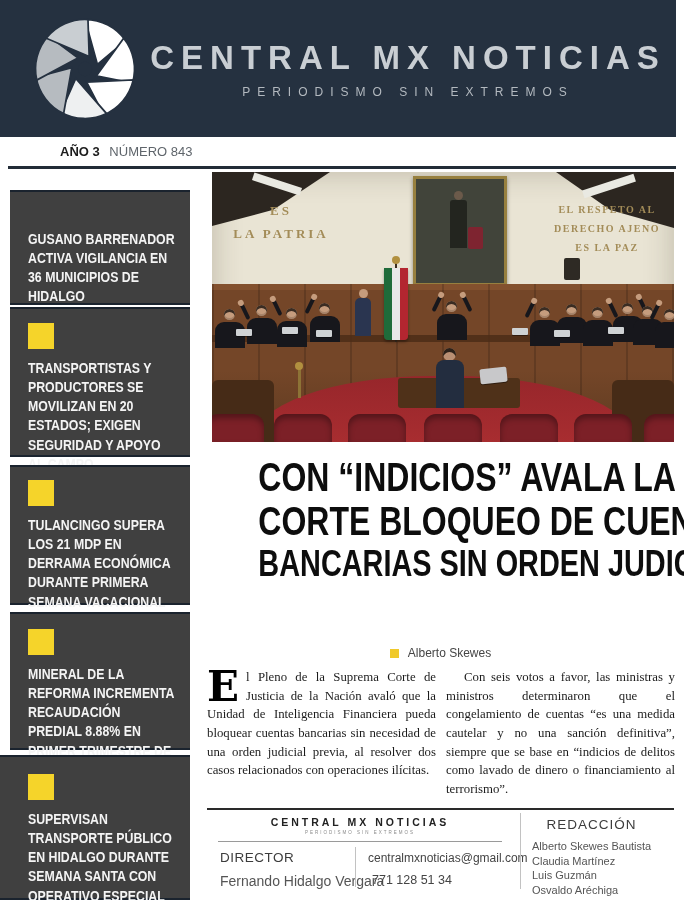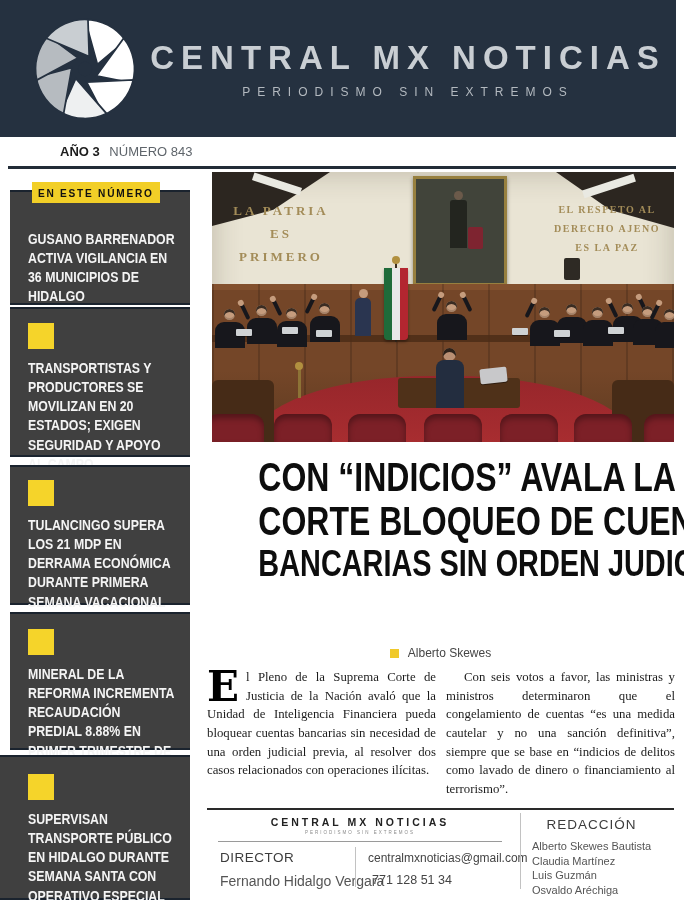--- a/index.html
+++ b/index.html
@@ -128,23 +128,20 @@
     </div>
   </div>
 
   <div class="dateline">
     <div class="dl-left">
       <b>AÑO 3</b>
       <span class="dl-muted">NÚMERO 843</span>
     </div>
   </div>
 
-  <div class="sb-tag">
-    <span class="sb-tag-inner">EN ESTE NÚMERO</span>
-  </div>
 
   <div class="sb-box" style="top:190px;height:115px;padding:38px 0 0 18px;">
     <div class="sb-text">GUSANO BARRENADOR ACTIVA VIGILANCIA EN 36 MUNICIPIOS DE HIDALGO</div>
   </div>
   <div class="sb-box" style="top:307px;height:150px;padding:14px 0 0 18px;">
     <div class="sb-square"></div>
     <div class="sb-text">TRANSPORTISTAS Y PRODUCTORES SE MOVILIZAN EN 20 ESTADOS; EXIGEN SEGURIDAD Y APOYO AL CAMPO</div>
   </div>
   <div class="sb-box" style="top:465px;height:140px;padding:13px 0 0 18px;">
     <div class="sb-square"></div>
@@ -160,23 +157,22 @@
   </div>
 
   <div class="photo">
 
     <div class="p-abs corner" style="left:0;top:0;width:118px;height:54px;clip-path:polygon(0 0,100% 0,52% 70%,0 100%);"></div>
     <div class="p-abs corner" style="right:0;top:0;width:118px;height:56px;clip-path:polygon(0 0,100% 0,100% 100%,46% 68%);"></div>
     <div class="p-abs" style="left:40px;top:8px;width:50px;height:8px;background:#e9e9e2;transform:rotate(18deg);"></div>
     <div class="p-abs" style="right:38px;top:10px;width:54px;height:8px;background:#e9e9e2;transform:rotate(-18deg);"></div>
 
     <div class="p-abs motto" style="left:14px;top:28px;width:110px;font-size:13px;letter-spacing:3px;line-height:1.75;">
+      <div>ES</div>
       <div>LA PATRIA</div>
-      <div>ES</div>
-      <div>PRIMERO</div>
     </div>
     <div class="p-abs motto" style="left:340px;top:28px;width:110px;font-size:10px;letter-spacing:1.5px;line-height:1.9;">
       <div>EL RESPETO AL</div>
       <div>DERECHO AJENO</div>
       <div>ES LA PAZ</div>
     </div>
 
     <div class="p-abs" style="left:201px;top:4px;width:88px;height:104px;background:#41443a;border:3px solid #97803f;box-shadow:0 2px 4px rgba(0,0,0,.4);">
       <div class="p-abs" style="left:38px;top:12px;width:9px;height:9px;border-radius:50%;background:#6b5a4a;"></div>
       <div class="p-abs" style="left:34px;top:21px;width:17px;height:48px;background:#23251f;border-radius:3px 3px 0 0;"></div>

